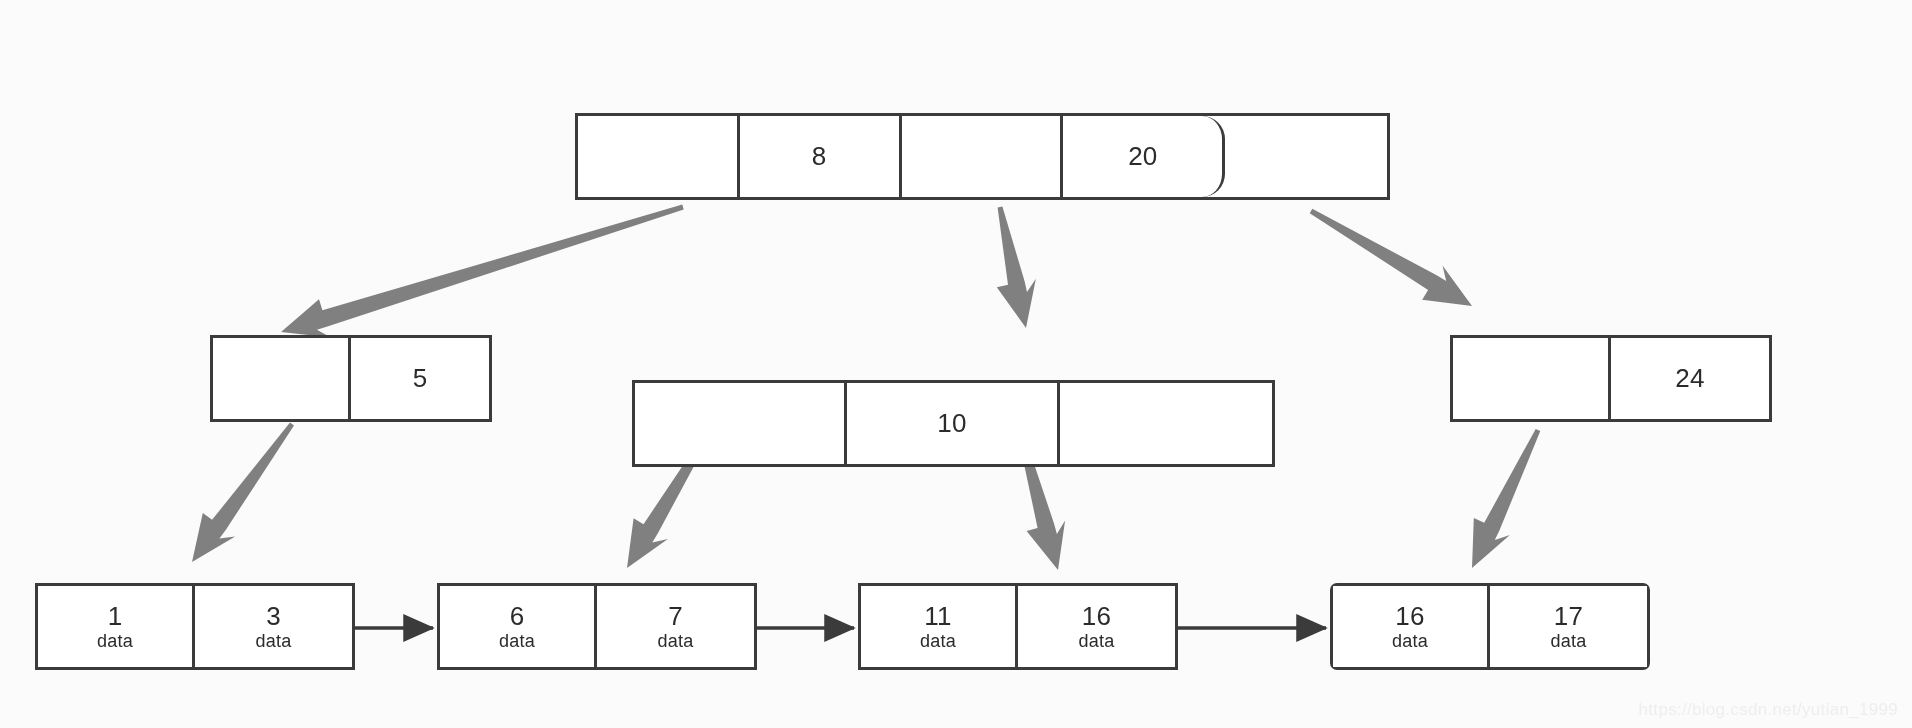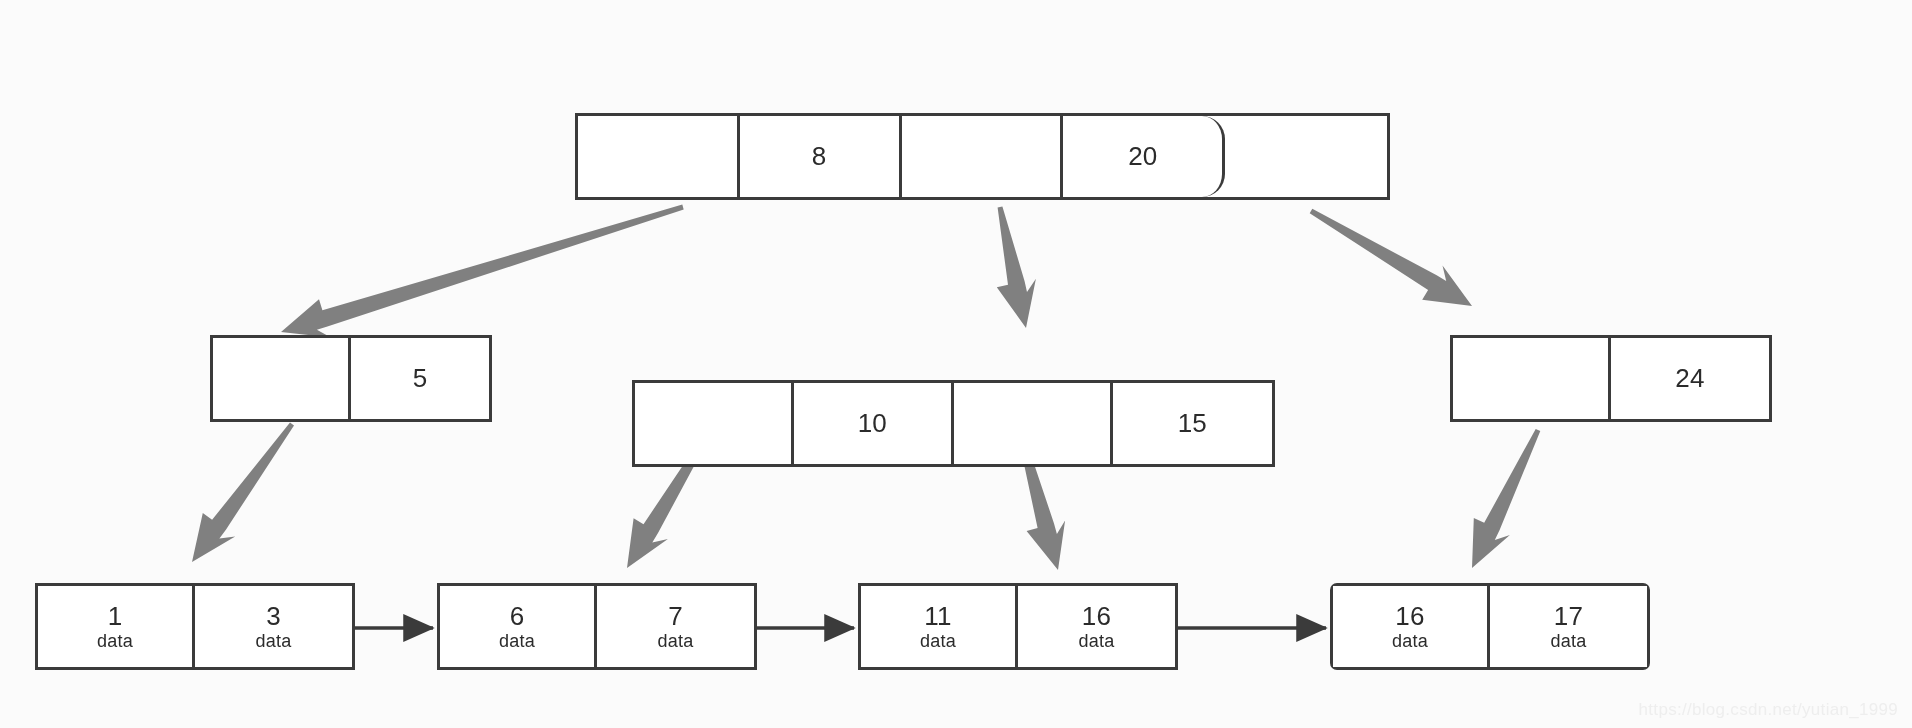--- a/index.html
+++ b/index.html
@@ -109,23 +109,20 @@
         <div class="cell" style="flex: 1 1 50%; border-right-color: rgb(59, 59, 59);">
           <span class="key">5</span>
         </div>
       </div>
       <div class="node-box" style="left: 632px; top: 340px; width: 643px; height: 87px; border-color: rgb(59, 59, 59); margin-top: 40px;">
         <div class="cell ptr" style="flex: 1 1 25%; border-right-color: rgb(59, 59, 59);"></div>
         <div class="cell" style="flex: 1 1 25%; border-right-color: rgb(59, 59, 59);">
           <span class="key">10</span>
         </div>
         <div class="cell ptr" style="flex: 1 1 25%; border-right-color: rgb(59, 59, 59);"></div>
-        <div class="cell" style="flex: 1 1 25%; border-right-color: rgb(59, 59, 59);">
-          <span class="key">15</span>
-        </div>
       </div>
       <div class="node-box" style="left: 1450px; top: 335px; width: 322px; height: 87px; border-color: rgb(59, 59, 59);">
         <div class="cell ptr" style="flex: 1 1 50%; border-right-color: rgb(59, 59, 59);"></div>
         <div class="cell" style="flex: 1 1 50%; border-right-color: rgb(59, 59, 59);">
           <span class="key">24</span>
         </div>
       </div>
       <div class="node-box" style="left: 35px; top: 583px; width: 320px; height: 87px; border-color: rgb(59, 59, 59);">
         <div class="cell" style="flex: 1 1 50%; border-right-color: rgb(59, 59, 59);">
           <span class="key">1</span>

